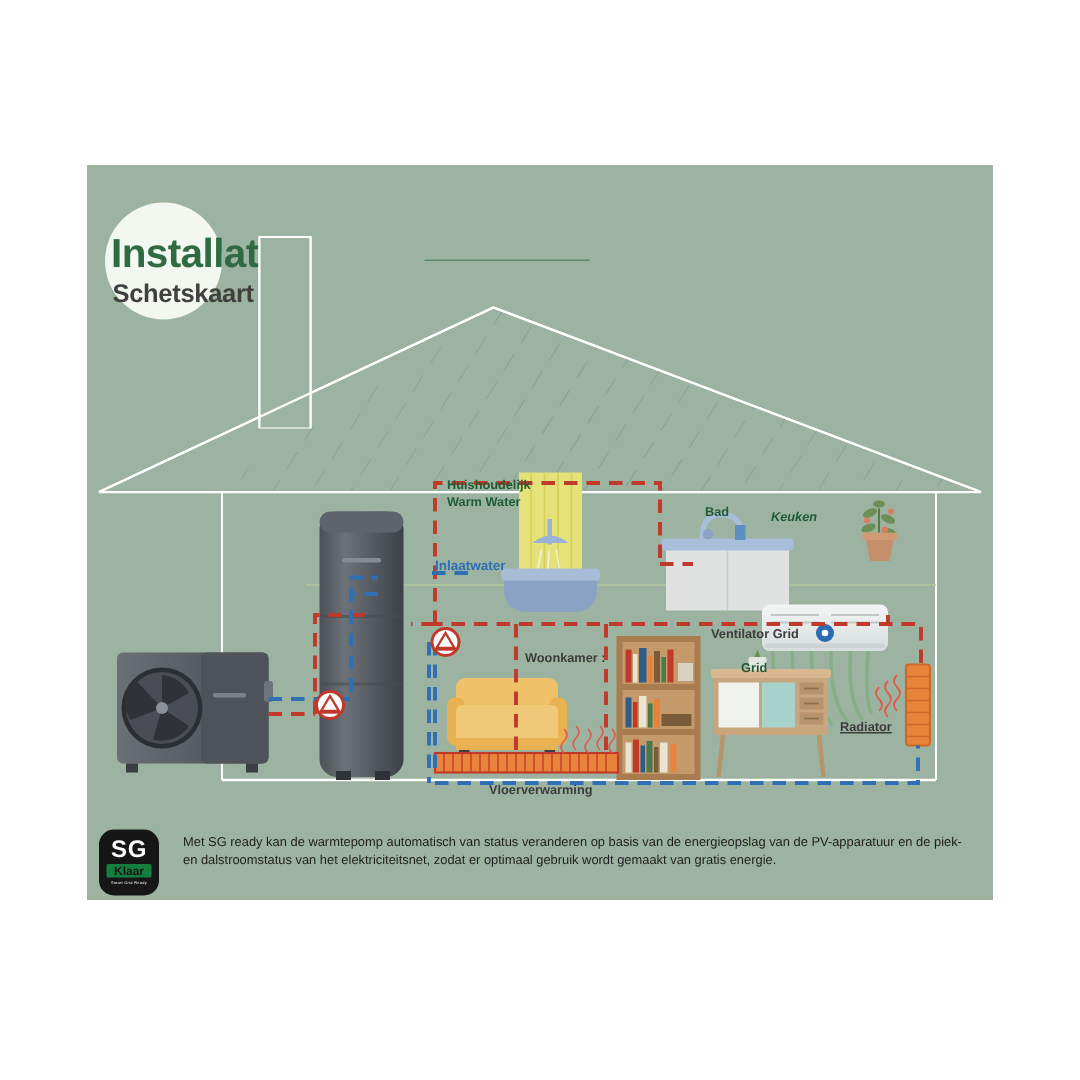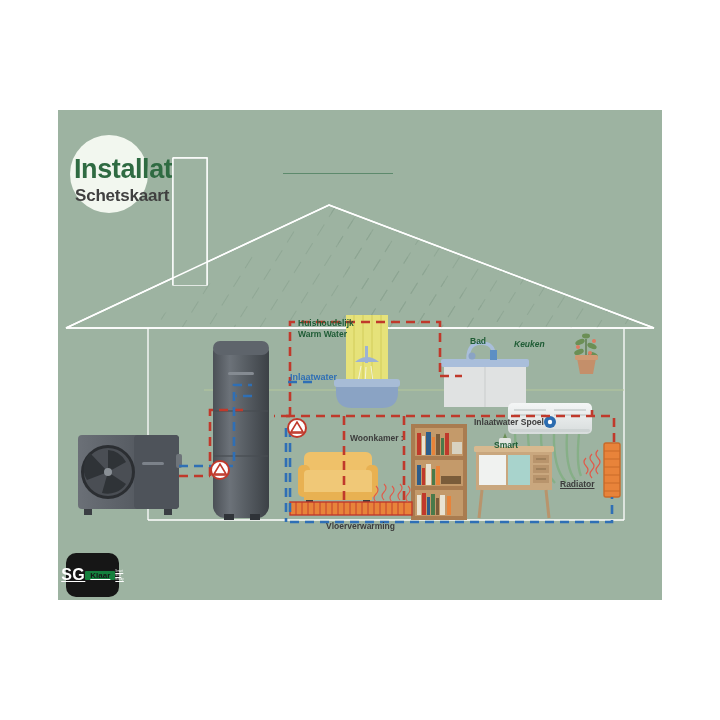--- a/index.html
+++ b/index.html
@@ -41,23 +41,23 @@
   #house { position: absolute; left: 0; top: 0; width: 604px; height: 440px; }
   
   .lbl { position: absolute; font-size: 8.5px; line-height: 11px; white-space: pre-line; }
   .lbl-green { color: #1f5c35; font-weight: bold; }
   .lbl-blue  { color: #2f6fb5; font-weight: bold; }
   .lbl-dark  { color: #3c3c3c; font-weight: bold; }
   
   #footer { position: absolute; left: 0; top: 440px; width: 604px; height: 50px; }
   #sg-badge {
     position: absolute; left: 8px; top: 3px;
-    width: 53px; height: 44px; border-radius: 10px;
+    width: 40px; height: 44px; border-radius: 10px;
     background: #161616; color: #fff;
-    display: flex; align-items: center; justify-content: center; text-decoration: underline;
+    display: flex; flex-direction: column; align-items: center; justify-content: center;
   }
   #sg-badge .sg-big { font-size: 16px; font-weight: bold; line-height: 16px; letter-spacing: 0.5px; }
   #sg-badge .sg-box {
     background: #15803d; color: #161616; font-size: 8px; font-weight: bold;
     line-height: 9px; padding: 0 5px; border-radius: 1px; margin-top: 1px;
   }
   #sg-badge .sg-tiny { font-size: 2.6px; line-height: 4px; margin-top: 2px; letter-spacing: 0.2px; }
   #footer-text {
     position: absolute; left: 64px; top: 5px; width: 528px;
     font-size: 8.6px; line-height: 12.2px; color: #1e1e1e;
@@ -366,26 +366,27 @@
       <line x1="232" y1="323" x2="246" y2="323" stroke="#c0392b" stroke-width="1.6"></line>
     </g>
   </svg>
 
   <div class="lbl lbl-green" style="left:240px; top:208px;">Huishoudelijk
 Warm Water</div>
   <div class="lbl lbl-green" style="left:396px; top:226px;margin-left:16px;">Bad</div>
   <div class="lbl lbl-blue" style="left:232px; top:262px; font-size:9px;">Inlaatwater</div>
   <div class="lbl lbl-green" style="left:456px; top:229px;font-style:italic;">Keuken</div>
   <div class="lbl lbl-dark" style="left:292px; top:323px;">Woonkamer :</div>
-  <div class="lbl lbl-dark" style="left:416px; top:307px;">Inlaatwater Spoel</div>
-  <div class="lbl lbl-green" style="left:436px; top:330px;">Smart</div>
+  <div class="lbl lbl-dark" style="left:416px; top:307px;">Ventilator Grid</div>
+  <div class="lbl lbl-green" style="left:436px; top:330px;">Grid</div>
   <div class="lbl lbl-dark" style="left:502px; top:369px;text-decoration:underline;">Radiator</div>
   <div class="lbl lbl-dark" style="left:268px; top:411px;">Vloerverwarming</div>
 
   <div id="footer">
     <div id="sg-badge">
       <div class="sg-big">SG</div>
       <div class="sg-box">Klaar</div>
       <div class="sg-tiny">Smart Grid Ready</div>
     </div>
+    <div id="footer-text">Met SG ready kan de warmtepomp automatisch van status veranderen op basis van de energieopslag van de PV-apparatuur en de piek- en dalstroomstatus van het elektriciteitsnet, zodat er optimaal gebruik wordt gemaakt van gratis energie.</div>
   </div>
 
 </div>
 
 </body></html>

